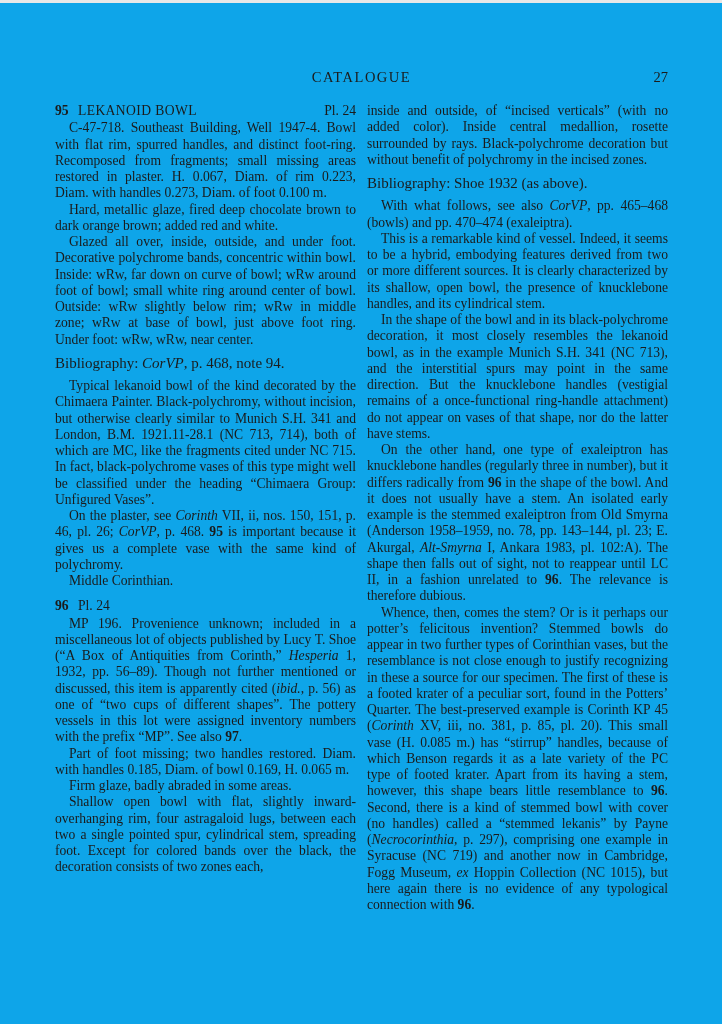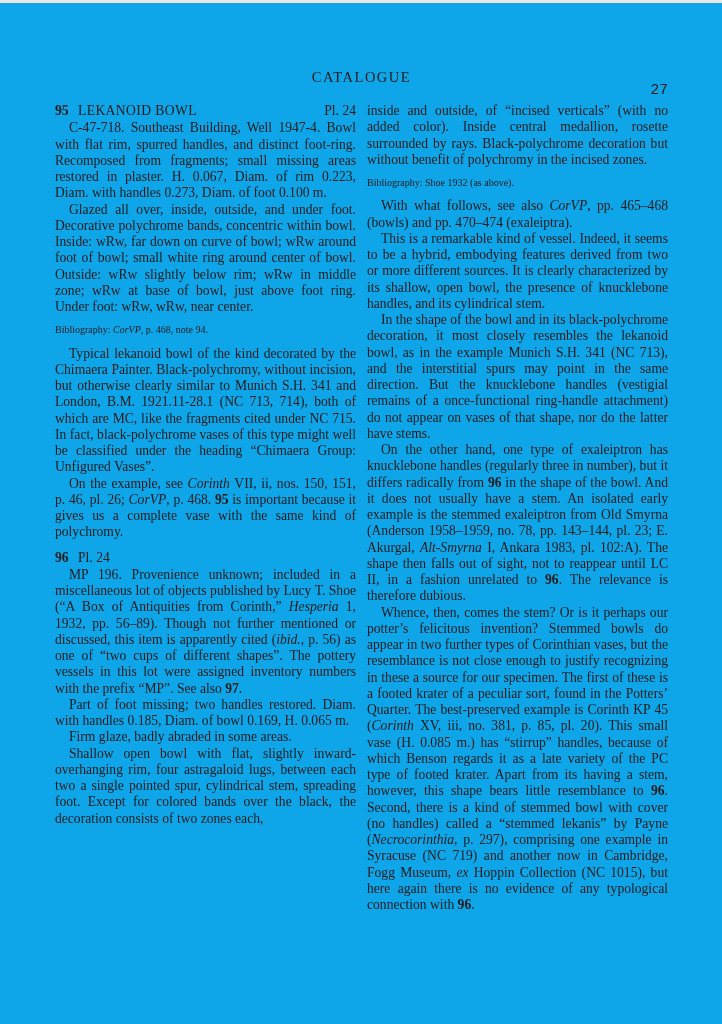--- a/index.html
+++ b/index.html
@@ -24,42 +24,41 @@
   }
   .running-title {
     position: absolute;
     left: 50%;
     transform: translateX(-50%);
     letter-spacing: 1.5px;
   }
   .page-number {
     position: absolute;
     right: 0;
-    top: 13px;
-    font-family: Liberation Mono, monospace;
+    top: 0;
   }
   .columns {
     position: absolute;
     top: 100px;
     left: 55px;
     width: 613px;
     display: flex;
     gap: 11px;
   }
   .column {
     width: 301px;
     font-size: 13.6px;
     line-height: 16.25px;
     text-align: justify;
   }
   .para { margin: 0; }
   .para.indent { text-indent: 14px; }
   .para.biblio {
     margin: 7px 0;
-    font-size: 10px;
+    font-size: 15px;
     text-indent: 0;
   }
   .it { font-style: italic; font-family: Liberation Serif, serif; }
   .bd { font-weight: bold; }
   .entry-heading {
     display: flex;
     align-items: flex-start;
     text-align: left;
     margin-bottom: 1px;
   }
@@ -87,24 +86,26 @@
   <main class="columns">
     <section class="column">
         <div class="entry-heading">
           <span class="entry-num">95</span>
           <span class="entry-title">
             <span class="title-line">LEKANOID BOWL</span>
           </span>
           <span class="entry-plate">Pl. 24</span>
         </div>
         <p class="para indent"><span>C-47-718.  Southeast Building, Well 1947-4. Bowl with flat rim, spurred handles, and distinct foot-ring. Recomposed from fragments; small missing areas restored in plaster.  H. 0.067, Diam. of rim 0.223, Diam. with handles 0.273, Diam. of foot 0.100 m.</span></p>
+        <p class="para indent"><span>Hard, metallic glaze, fired deep chocolate brown to dark orange brown; added red and white.</span></p>
         <p class="para indent"><span>Glazed all over, inside, outside, and under foot. Decorative polychrome bands, concentric within bowl.  Inside: wRw, far down on curve of bowl; wRw around foot of bowl; small white ring around center of bowl.  Outside: wRw slightly below rim; wRw in middle zone; wRw at base of bowl, just above foot ring.  Under foot: wRw, wRw, near center.</span></p>
         <p class="para biblio"><span>Bibliography: </span><span class="it">CorVP</span><span>, p. 468, note 94.</span></p>
         <p class="para indent"><span>Typical lekanoid bowl of the kind decorated by the Chimaera Painter.  Black-polychromy, without incision, but otherwise clearly similar to Munich S.H. 341 and London, B.M. 1921.11-28.1 (NC 713, 714), both of which are MC, like the fragments cited under NC 715.  In fact, black-polychrome vases of this type might well be classified under the heading “Chimaera Group: Unfigured Vases”.</span></p>
-        <p class="para indent"><span>On the example, see </span><span class="it">Corinth</span><span> VII, ii, nos. 150, 151, p. 46, pl. 26; </span><span class="it">CorVP</span><span>, p. 468. </span><span class="bd">95</span><span> is important because it gives us a complete vase with the same kind of polychromy.</span></p>
+        <p class="para indent"><span>On the plaster, see </span><span class="it">Corinth</span><span> VII, ii, nos. 150, 151, p. 46, pl. 26; </span><span class="it">CorVP</span><span>, p. 468. </span><span class="bd">95</span><span> is important because it gives us a complete vase with the same kind of polychromy.</span></p>
+        <p class="para indent"><span>Middle Corinthian.</span></p>
         <div class="entry-heading">
           <span class="entry-num">96</span>
           <span class="entry-plate">Pl. 24</span>
         </div>
         <p class="para indent"><span>MP 196.  Provenience unknown; included in a miscellaneous lot of objects published by Lucy T. Shoe (“A Box of Antiquities from Corinth,” </span><span class="it">Hesperia</span><span> 1, 1932, pp. 56–89).  Though not further mentioned or discussed, this item is apparently cited (</span><span class="it">ibid.</span><span>, p. 56) as one of “two cups of different shapes”. The pottery vessels in this lot were assigned inventory numbers with the prefix “MP”. See also </span><span class="bd">97</span><span>.</span></p>
         <p class="para indent"><span>Part of foot missing;  two handles restored. Diam. with handles 0.185, Diam. of bowl 0.169, H. 0.065 m.</span></p>
         <p class="para indent"><span>Firm glaze, badly abraded in some areas.</span></p>
         <p class="para indent"><span>Shallow open bowl with flat, slightly inward-overhanging rim, four astragaloid lugs, between each two a single pointed spur, cylindrical stem, spreading foot.  Except for colored bands over the black, the decoration consists of two zones each,</span></p>
       </section>
     <section class="column">

